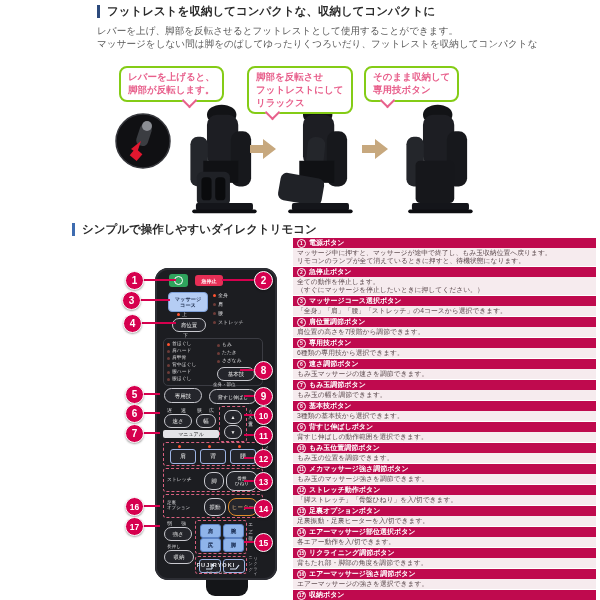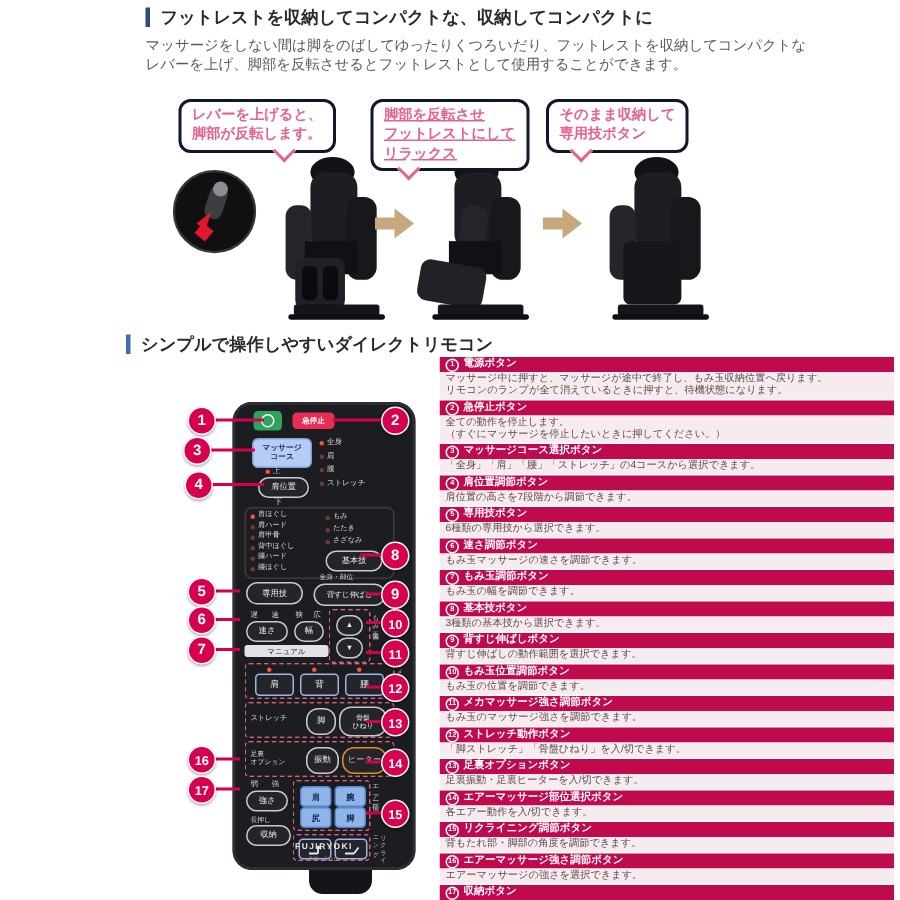--- a/index.html
+++ b/index.html
@@ -10,21 +10,21 @@
   
   .sec-h{position:absolute;display:flex;align-items:center;gap:7px;font-weight:bold;
          font-size:11.5px;color:#2b2b2b;}
   .bar{width:3px;height:13px;flex:none;}
   .bar1{background:#2c4a7c;} .bar2{background:#3e6cb0;}
 
   
   .body-text{position:absolute;left:97px;top:24px;font-size:9.6px;line-height:13.4px;color:#5a5a5a;}
 
   
-  .co{position:absolute;border:2px solid #0f172a;border-radius:8px;background:#fff;
+  .co{position:absolute;border:2px solid #84cc16;border-radius:8px;background:#fff;
       color:#e8608c;font-weight:bold;font-size:9.5px;line-height:12.8px;padding:3px 7px;z-index:3;}
   .co:after{content:"";position:absolute;bottom:-6px;width:9px;height:9px;background:#fff;
       border-right:2px solid #e8608c;border-bottom:2px solid #e8608c;transform:rotate(45deg);}
   .co1:after{left:62%;} .co2:after{left:18%;} .co3:after{left:18%;}
 
   .step-arrow{position:absolute;z-index:2;}
 
   
   #remote{position:absolute;left:155px;top:268px;width:122px;height:312px;background:#1c1d21;
           border-radius:13px;box-shadow:inset 0 0 0 2px #2d2e34;z-index:1;}
@@ -71,27 +71,27 @@
 </head>
 <body>
 
 <div id="page">
 
   <div class="sec-h" style="left:97px;top:4px;">
     <span class="bar bar1"></span>
     <span>フットレストを収納してコンパクトな、収納してコンパクトに</span>
   </div>
   <div class="body-text">
+    <div>レバーを上げ、脚部を反転させるとフットレストとして使用することができます。</div>
     <div>マッサージをしない間は脚をのばしてゆったりくつろいだり、フットレストを収納してコンパクトな</div>
-    <div>レバーを上げ、脚部を反転させるとフットレストとして使用することができます。</div>
   </div>
 
   <div class="co co1 pre" style="left:119px;top:66px;">レバーを上げると、
 脚部が反転します。</div>
-  <div class="co co2 pre" style="left:247px;top:66px;text-decoration:underline;">脚部を反転させ
+  <div class="co co2 pre" style="left:247px;top:66px;">脚部を反転させ
 フットレストにして
 リラックス</div>
   <div class="co co3 pre" style="left:364px;top:66px;">そのまま収納して
 専用技ボタン</div>
 
   <svg class="step-arrow" style="left:114px;top:112px;" width="58" height="58" viewBox="0 0 58 58">
     <circle cx="29" cy="29" r="27" fill="#101013" stroke="#36373c" stroke-width="1.5"></circle>
     <rect x="24" y="12" width="12" height="22" rx="5" fill="#3b3d42" transform="rotate(18 30 23)"></rect>
     <circle cx="33" cy="14" r="5" fill="#8b8d93"></circle>
     <path d="M17 37 L27 29 L23 41 Z" fill="#e1172f"></path>
@@ -129,21 +129,21 @@
   <svg class="step-arrow" style="left:388px;top:100px;" width="92" height="116" viewBox="0 0 100 126">
     <ellipse cx="54" cy="16" rx="16" ry="11" fill="#121316"></ellipse>
     <rect x="38" y="16" width="34" height="56" rx="11" fill="#1d1e23"></rect>
     <rect x="64" y="34" width="22" height="60" rx="9" fill="#17181c"></rect>
     <rect x="20" y="40" width="19" height="54" rx="8" fill="#24262b"></rect>
     <rect x="30" y="66" width="42" height="46" rx="5" fill="#16171b"></rect>
     <rect x="26" y="112" width="62" height="8" rx="2" fill="#14151a"></rect>
     <rect x="22" y="119" width="70" height="4" rx="2" fill="#0e0f12"></rect>
   </svg>
 
-  <div class="sec-h" style="left:84px;top:222px;">
+  <div class="sec-h" style="left:72px;top:222px;">
     <span class="bar bar2"></span>
     <span>シンプルで操作しやすいダイレクトリモコン</span>
   </div>
 
   <div id="remote-neck"></div>
   <div id="remote">
 
     <div class="rabs" style="left:14px;top:6px;width:19px;height:13px;background:#2fa35c;border-radius:3px;display:flex;align-items:center;justify-content:center;">
       <span class="pwr"></span>
     </div>

